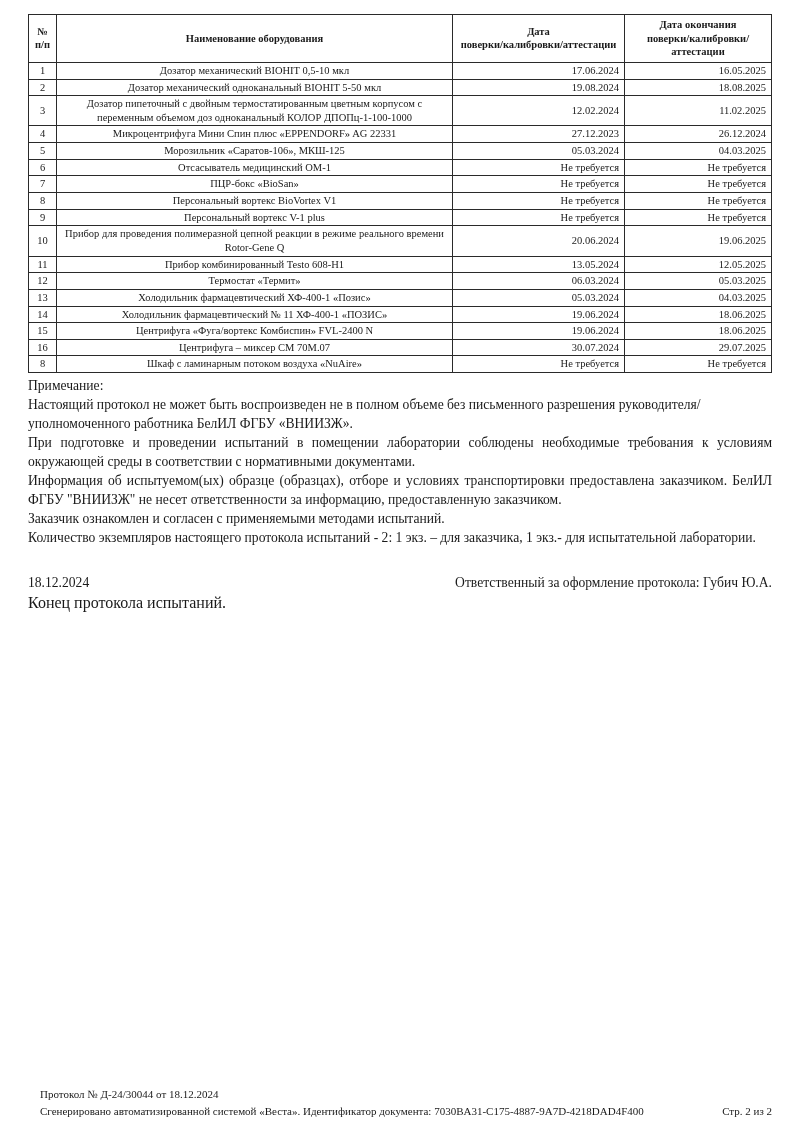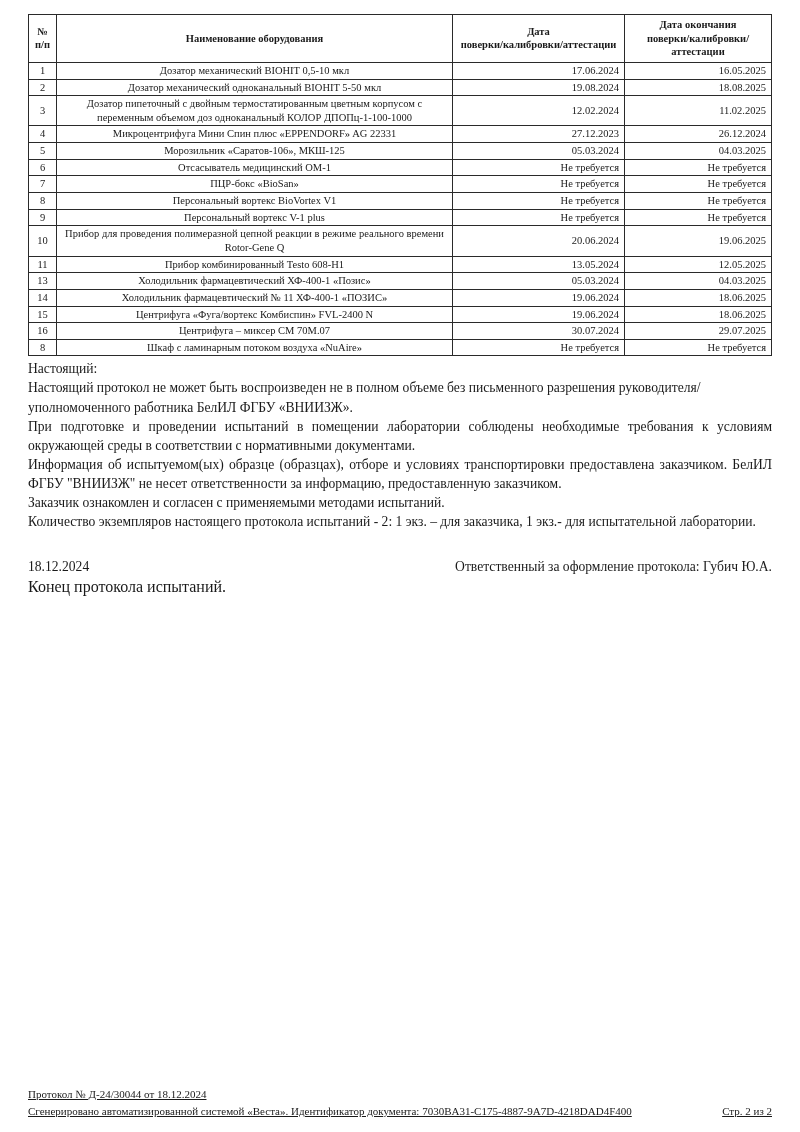--- a/index.html
+++ b/index.html
@@ -55,27 +55,26 @@
     justify-content: space-between;
     margin-top: 26px;
     font-size: 13.6px;
     line-height: 1.4;
   }
   .end-line { font-size: 16px; line-height: 1.4; }
 
   
   .footer {
     position: absolute;
-    left: 28px;
+    left: 40px;
     right: 28px;
     bottom: 11px;
     font-size: 11px;
     line-height: 1.6;
     color: #1a1a1a;
-    text-decoration: underline;
   }
   .footer-line2 { display: flex; justify-content: space-between; }
   .footer-line2 .doc-id { flex: 1; }
   .footer-line2 .page-num { white-space: nowrap; padding-left: 30px; }
 </style>
 </head>
 <body>
 
 <div class="page">
   <div class="content">
@@ -159,20 +158,26 @@
         <td class="cell-date">20.06.2024</td>
         <td class="cell-date">19.06.2025</td>
       </tr>
           <tr>
         <td class="cell-num">11</td>
         <td class="cell-name">Прибор комбинированный Testo 608-H1</td>
         <td class="cell-date">13.05.2024</td>
         <td class="cell-date">12.05.2025</td>
       </tr>
           <tr>
+        <td class="cell-num">12</td>
+        <td class="cell-name">Термостат «Термит»</td>
+        <td class="cell-date">06.03.2024</td>
+        <td class="cell-date">05.03.2025</td>
+      </tr>
+          <tr>
         <td class="cell-num">13</td>
         <td class="cell-name">Холодильник фармацевтический ХФ-400-1 «Позис»</td>
         <td class="cell-date">05.03.2024</td>
         <td class="cell-date">04.03.2025</td>
       </tr>
           <tr>
         <td class="cell-num">14</td>
         <td class="cell-name">Холодильник фармацевтический № 11 ХФ-400-1 «ПОЗИС»</td>
         <td class="cell-date">19.06.2024</td>
         <td class="cell-date">18.06.2025</td>
@@ -192,21 +197,21 @@
           <tr>
         <td class="cell-num">8</td>
         <td class="cell-name">Шкаф с ламинарным потоком воздуха «NuAire»</td>
         <td class="cell-date">Не требуется</td>
         <td class="cell-date">Не требуется</td>
       </tr>
         </tbody>
     </table>
 
     <div class="notes">
-      <p>Настоящий:</p>
+      <p>Примечание:</p>
       <p>Настоящий протокол не может быть воспроизведен не в полном объеме без письменного разрешения руководителя/уполномоченного работника БелИЛ ФГБУ «ВНИИЗЖ».</p>
       <p class="just">При подготовке и проведении испытаний в помещении лаборатории соблюдены необходимые требования к условиям окружающей среды в соответствии с нормативными документами.</p>
       <p class="just">Информация об испытуемом(ых) образце (образцах), отборе и условиях транспортировки предоставлена заказчиком. БелИЛ ФГБУ "ВНИИЗЖ" не несет ответственности за информацию, предоставленную заказчиком.</p>
       <p>Заказчик ознакомлен и согласен с применяемыми методами испытаний.</p>
       <p class="just">Количество экземпляров настоящего протокола испытаний - 2: 1 экз. – для заказчика, 1 экз.- для испытательной лаборатории.</p>
     </div>
 
     <div class="signoff-row">
       <span>18.12.2024</span>
       <span>Ответственный за оформление протокола: Губич Ю.А.</span>

